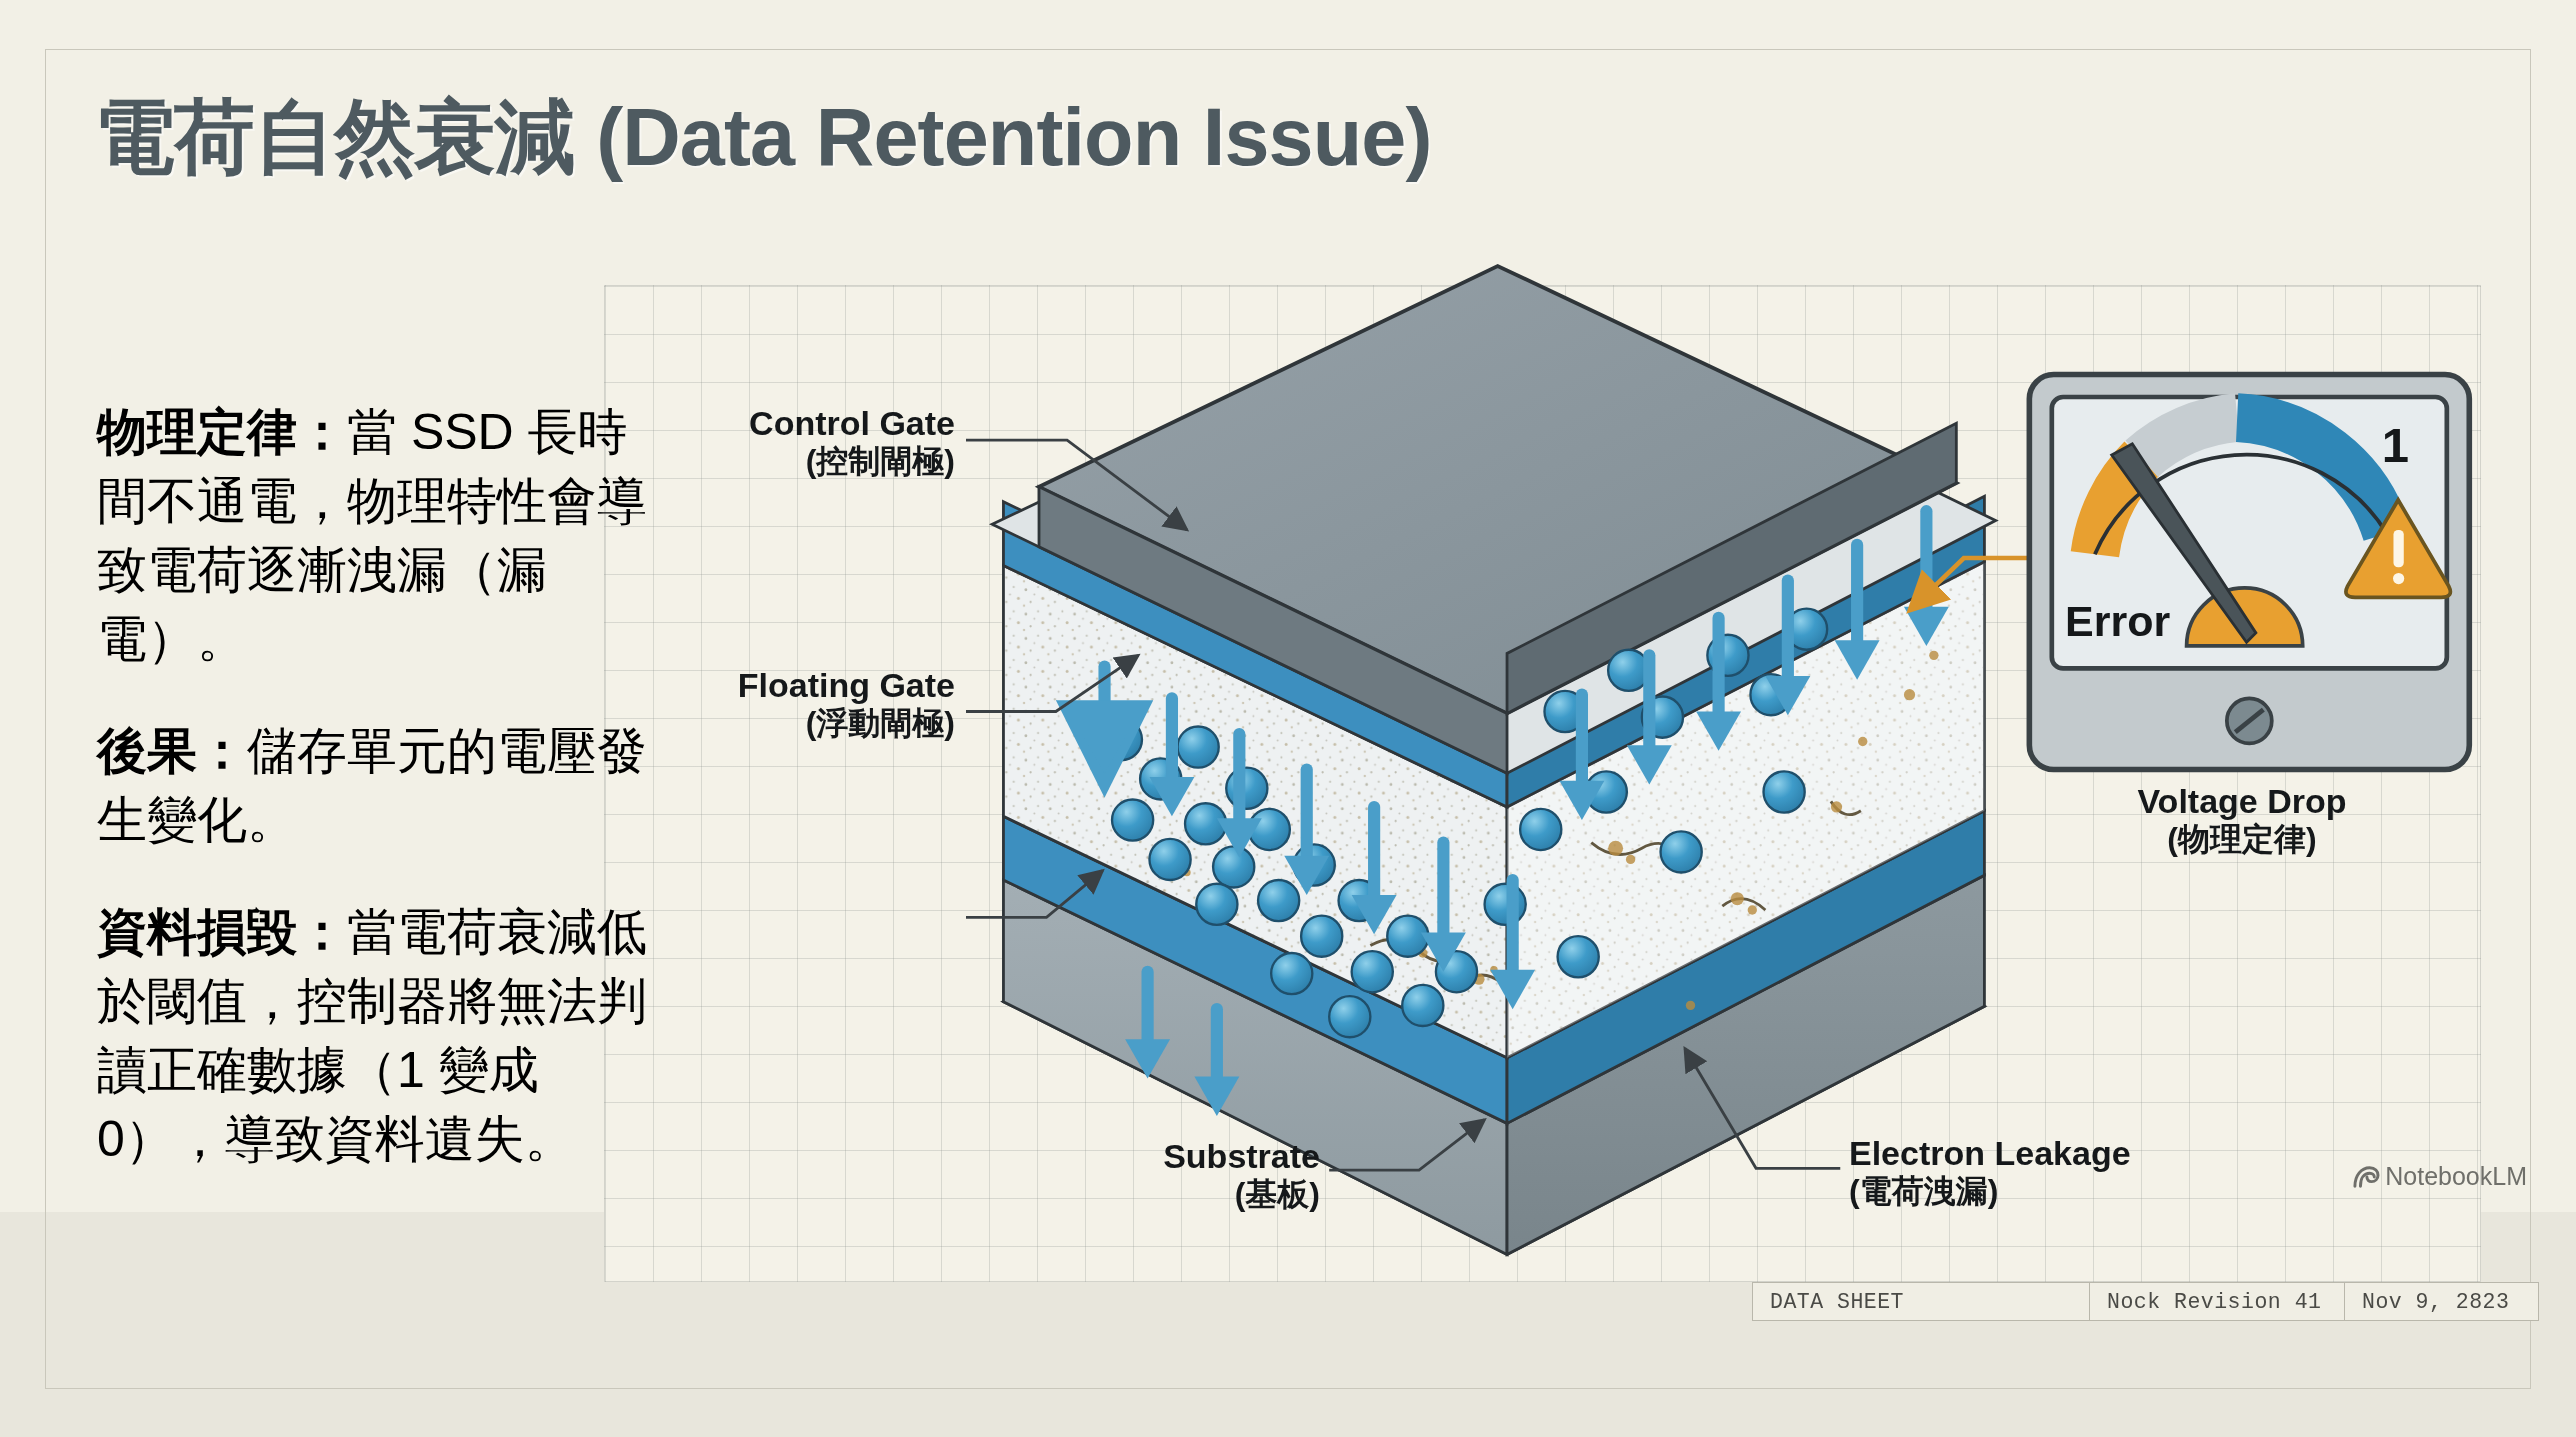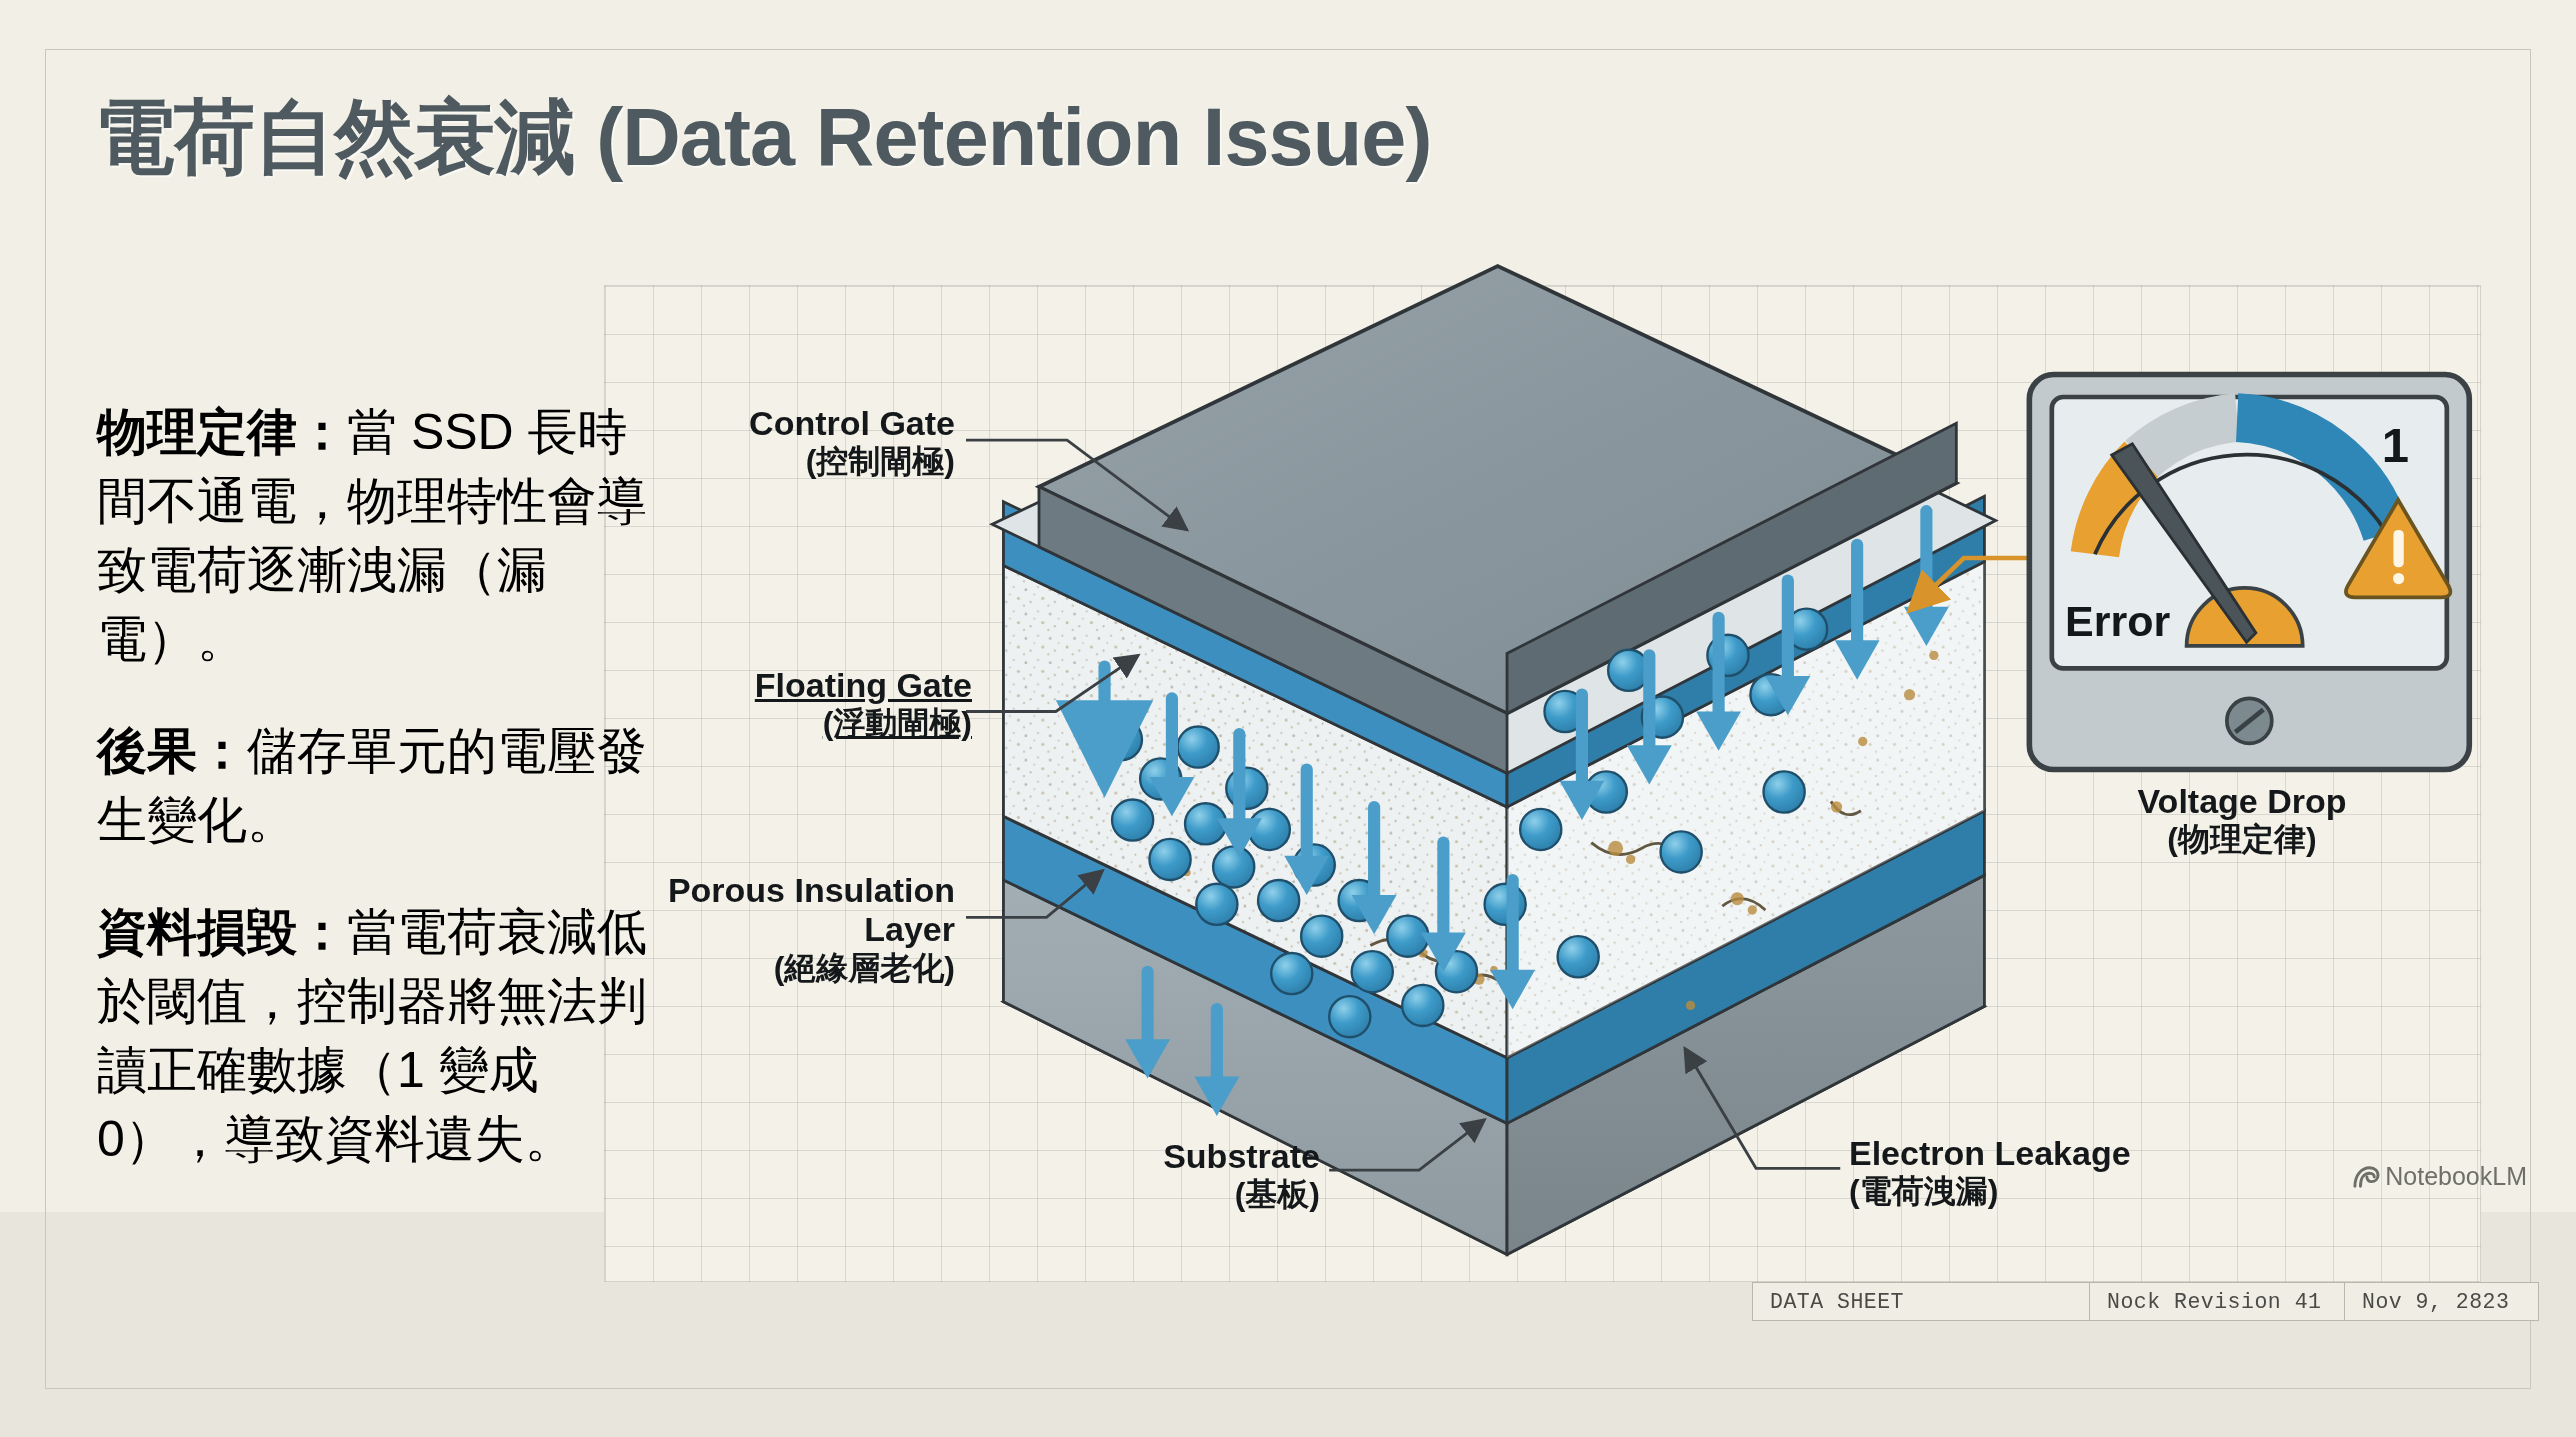--- a/index.html
+++ b/index.html
@@ -86,21 +86,21 @@
     color: #15181a;
     line-height: 1.16;
   }
   .dlabel .en { display: block; }
   .dlabel .zh { display: block; font-size: 32px; }
   .dlabel.ta { text-align: right; }
   .dlabel.tl { text-align: left; }
   .dlabel.tc { text-align: center; }
 
   #lbl-control  { left: 646px;  top: 404px;  width: 309px; }
-  #lbl-floating { left: 654px;  top: 666px;  width: 318px; text-decoration: underline; }
+  #lbl-floating { left: 637px;  top: 666px;  width: 318px; }
   #lbl-porous   { left: 655px;  top: 871px;  width: 300px; }
   #lbl-substrate{ left: 1011px; top: 1137px; width: 309px; }
   #lbl-leakage  { left: 1849px; top: 1134px; width: 393px; }
   #lbl-voltage  { left: 2064px; top: 782px;  width: 356px; }
 
   
   #gauge {
     position: absolute;
     left: 2029px; top: 374px;
     width: 440px; height: 395px;
@@ -395,24 +395,20 @@
   <div class="dlabel ta" id="lbl-control">
     <span class="en">Control Gate</span>
     <span class="zh">(控制閘極)</span>
   </div>
 
   <div class="dlabel ta" id="lbl-floating">
     <span class="en">Floating Gate</span>
     <span class="zh">(浮動閘極)</span>
   </div>
 
-  <div class="dlabel ta" id="lbl-porous">
-    <span class="en">Porous Insulation Layer</span>
-    <span class="zh">(絕緣層老化)</span>
-  </div>
 
   <div class="dlabel ta" id="lbl-substrate">
     <span class="en">Substrate</span>
     <span class="zh">(基板)</span>
   </div>
 
   <div class="dlabel tl" id="lbl-leakage">
     <span class="en">Electron Leakage</span>
     <span class="zh">(電荷洩漏)</span>
   </div>

